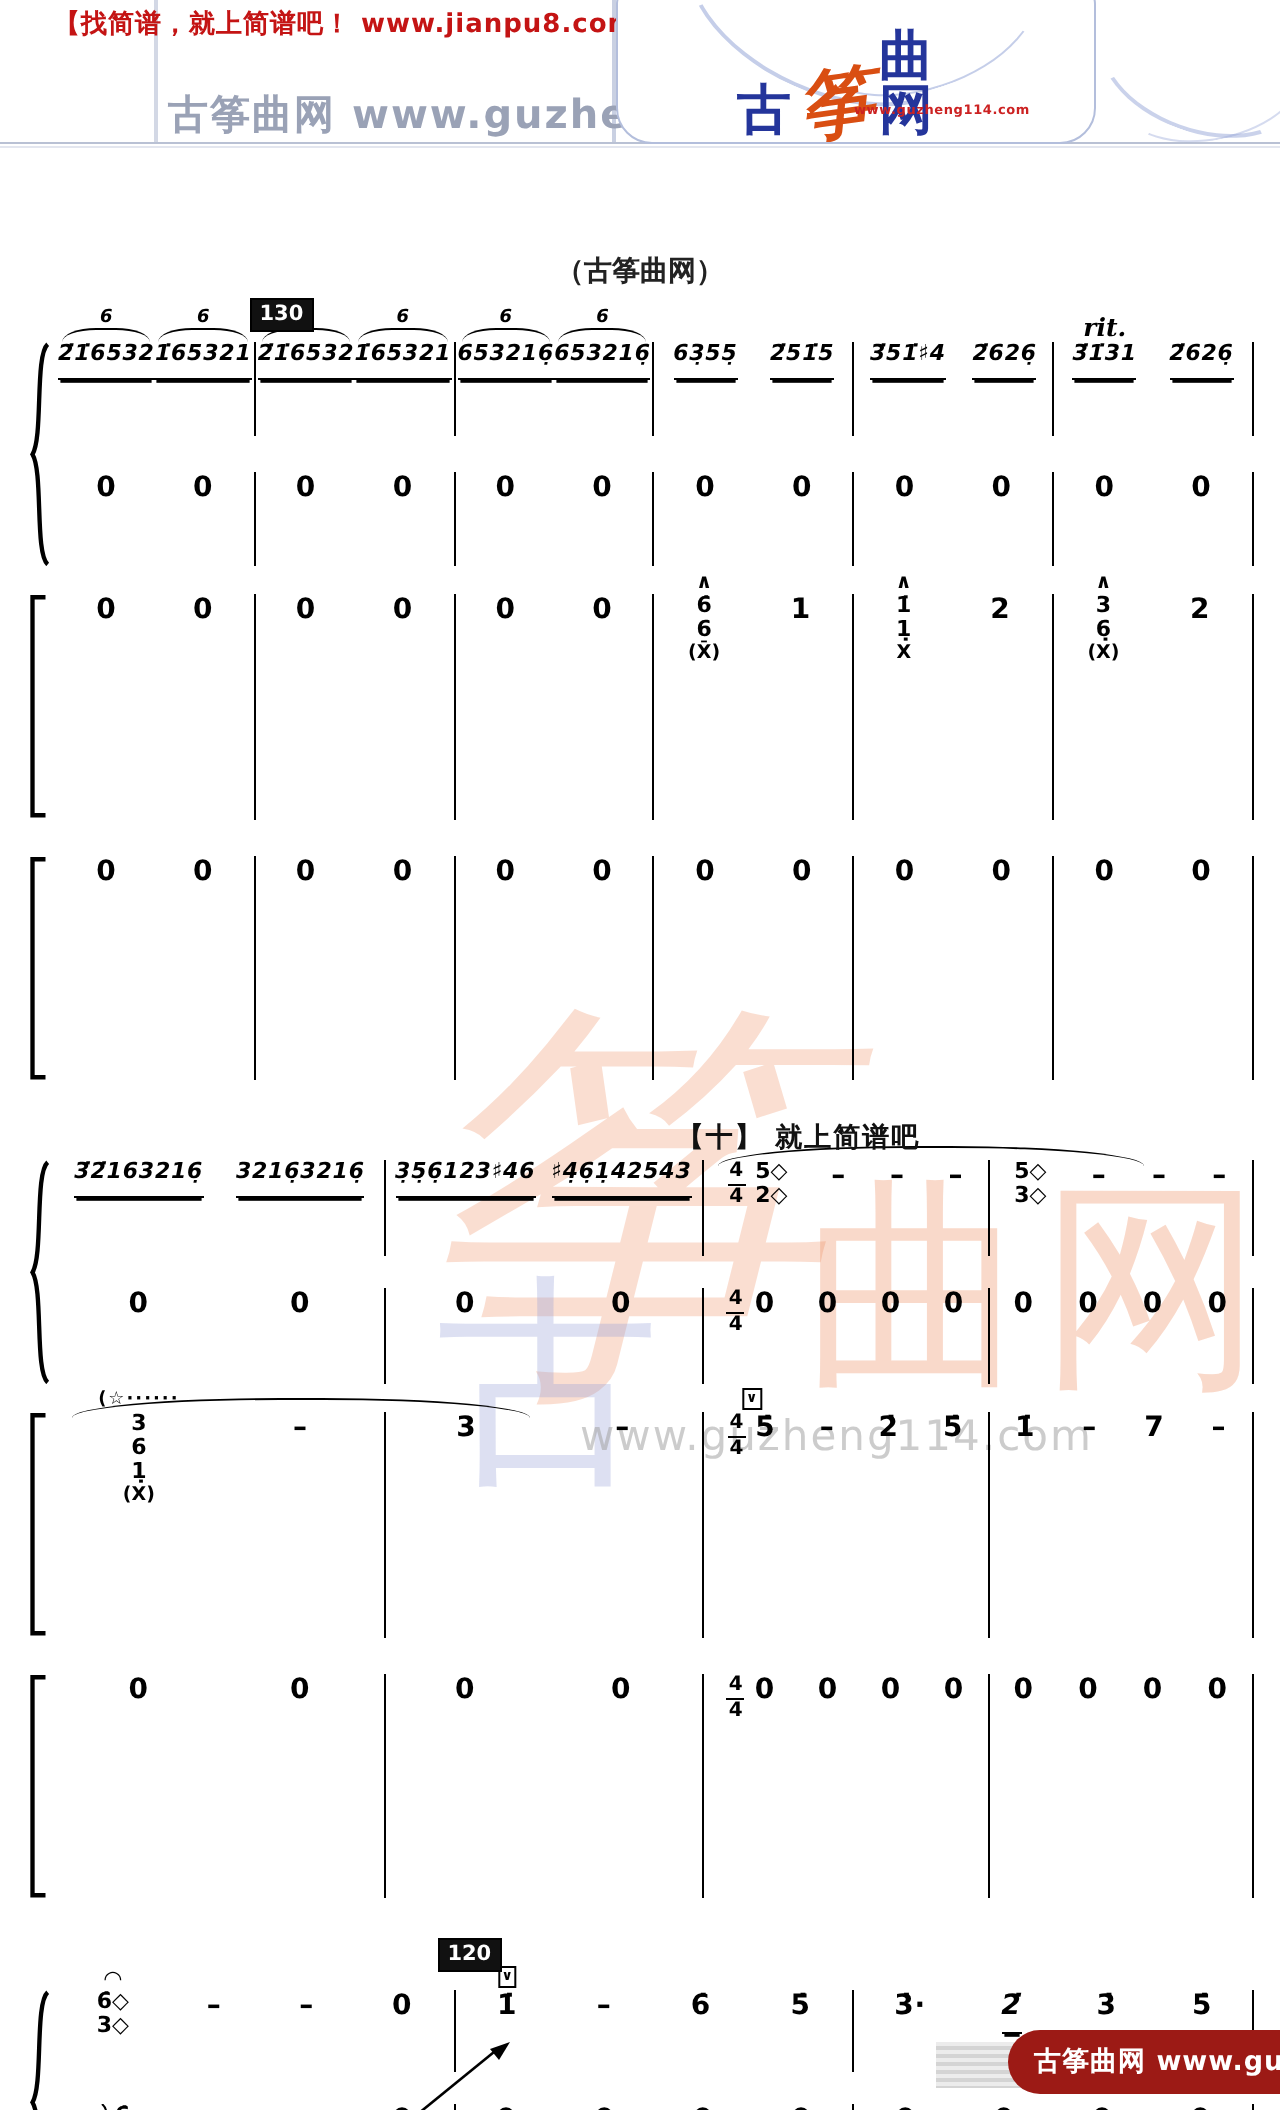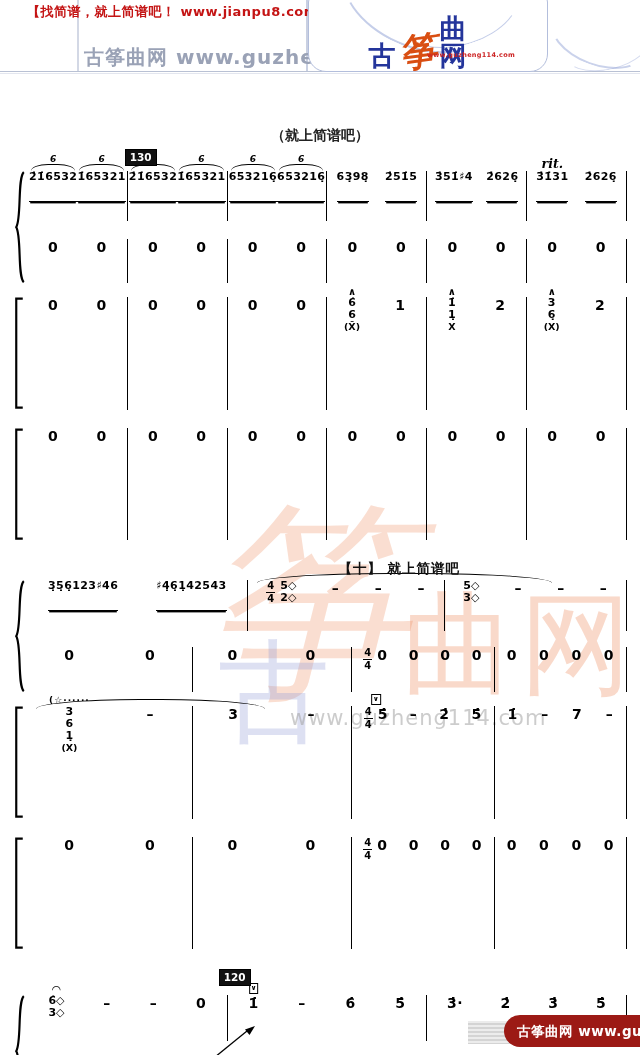--- a/index.html
+++ b/index.html
@@ -38,21 +38,21 @@
   .system{display:grid;grid-template-columns:15px 1fr;position:relative;}
   .stave{display:flex;min-height:24px;align-items:stretch;}
   .bracket{grid-column:1;margin-right:2px;}
   .measure{position:relative;border-right:1.5px solid #000;display:flex;flex-direction:column;justify-content:flex-start;flex-basis:0;padding:0 1px;}
   .beats{display:flex;justify-content:space-around;align-items:flex-start;width:100%;}
   .cell{position:relative;display:flex;flex-direction:column;align-items:center;min-height:17px;}
   .main{display:flex;align-items:flex-start;}
   .t{font-size:14px;font-weight:bold;line-height:1.15;letter-spacing:.5px;white-space:nowrap;}
   .t.run6{font-size:11px;letter-spacing:.4px;}
   .u1{border-bottom:1.4px solid #000;padding-bottom:1.5px;}
-  .u2{border-bottom:1.4px solid #000;box-shadow:0 2.6px 0 -1.2px #000;padding-bottom:17px;}
+  .u2{border-bottom:1.4px solid #000;box-shadow:0 2.6px 0 -1.2px #000;padding-bottom:5px;font-style:italic;}
   .ab{position:absolute;bottom:100%;left:50%;transform:translateX(-50%);display:flex;flex-direction:column;align-items:center;white-space:nowrap;z-index:2;}
   .ab.wide{width:100%;left:0;transform:none;}
   .tup{position:relative;width:92%;height:6px;border-top:1.3px solid #000;border-radius:50% 50% 0 0/130% 130% 0 0;margin-top:9px;}
   .tupn{position:absolute;top:-10px;left:50%;transform:translateX(-50%);font-size:9px;font-style:italic;font-weight:bold;line-height:1;background:#fff;padding:0 2px;}
   .abtxt{font-size:10px;font-weight:bold;line-height:1.1;}
   .abtxt.it{font-style:italic;font-family:"DejaVu Serif",serif;font-size:12.5px;}
   .abtxt.small{font-size:9px;letter-spacing:1px;}
   .fer{font-size:11px;line-height:.7;margin-bottom:1px;}
   .markbox{border:1.3px solid #000;font-size:7px;line-height:1.3;padding:0 1px;font-weight:bold;margin:1px auto;}
   .bel{position:absolute;top:calc(100% + 1px);font-size:9.5px;font-weight:bold;white-space:nowrap;line-height:1;z-index:2;}
@@ -91,21 +91,21 @@
     <div class="logo-row">
       <span class="logo-gu">古</span>
       <span class="logo-zheng">筝</span>
       <span class="logo-qw">曲网</span>
     </div>
     <div class="logo-url">www.guzheng114.com</div>
   </div>
   <div class="arc3"></div>
   <div class="arc4"></div>
 
-  <div class="subtitle">（就上简谱吧）</div>
+  <div class="subtitle">（古筝曲网）</div>
 
   <div class="content">
     <div id="score">
         <div class="system" style="padding-top: 22px; margin-bottom: 18px;">
           <div class="overlay mnum" style="left: 18.2%;">130</div>
           <div class="stave" style="grid-area: 1 / 2; margin-bottom: 18px;">
             <div class="measure" style="flex-grow: 1;">
               <div class="beats">
                 <div class="cell">
                   <div class="ab wide">
@@ -174,21 +174,21 @@
                   <div class="main">
                     <div class="t u2 run6">653216̣</div>
                   </div>
                 </div>
               </div>
             </div>
             <div class="measure" style="flex-grow: 1;">
               <div class="beats">
                 <div class="cell">
                   <div class="main">
-                    <div class="t u2 run6">63̣98̣</div>
+                    <div class="t u2 run6">63̣55̣</div>
                   </div>
                 </div>
                 <div class="cell">
                   <div class="main">
                     <div class="t u2 run6">2̇51̇5</div>
                   </div>
                 </div>
               </div>
             </div>
             <div class="measure" style="flex-grow: 1;">
@@ -514,20 +514,34 @@
           <div class="bracket" style="grid-row: 3 / 4; margin-bottom: 18px;"><svg width="100%" height="100%" viewBox="0 0 12 100" preserveAspectRatio="none">
               <path d="M9,1.5 L3,1.5 L3,98.5 L9,98.5" fill="none" stroke="#000" stroke-width="2"></path>
             </svg></div>
           <div class="bracket" style="grid-row: 4 / 5; margin-bottom: 2px;"><svg width="100%" height="100%" viewBox="0 0 12 100" preserveAspectRatio="none">
               <path d="M9,1.5 L3,1.5 L3,98.5 L9,98.5" fill="none" stroke="#000" stroke-width="2"></path>
             </svg></div>
         </div>
         <div class="system" style="padding-top: 20px; margin-bottom: 18px;">
           <div class="overlay sect" style="left: 53%;">【十】 就上简谱吧</div>
           <div class="stave" style="grid-area: 1 / 2; margin-bottom: 16px;">
+            <div class="measure" style="flex-grow: 1.5;">
+              <div class="beats">
+                <div class="cell">
+                  <div class="main">
+                    <div class="t u2 run6">3̇2̇163216̣</div>
+                  </div>
+                </div>
+                <div class="cell">
+                  <div class="main">
+                    <div class="t u2 run6">3216̣3216̣</div>
+                  </div>
+                </div>
+              </div>
+            </div>
             <div class="measure" style="flex-grow: 1.45; text-align: center;">
               <div class="beats">
                 <div class="cell">
                   <div class="main">
                     <div class="t u2 run6">3̣5̣6̣123♯46</div>
                   </div>
                 </div>
                 <div class="cell">
                   <div class="main">
                     <div class="t u2 run6">♯4̣6̣1̣42543</div>

